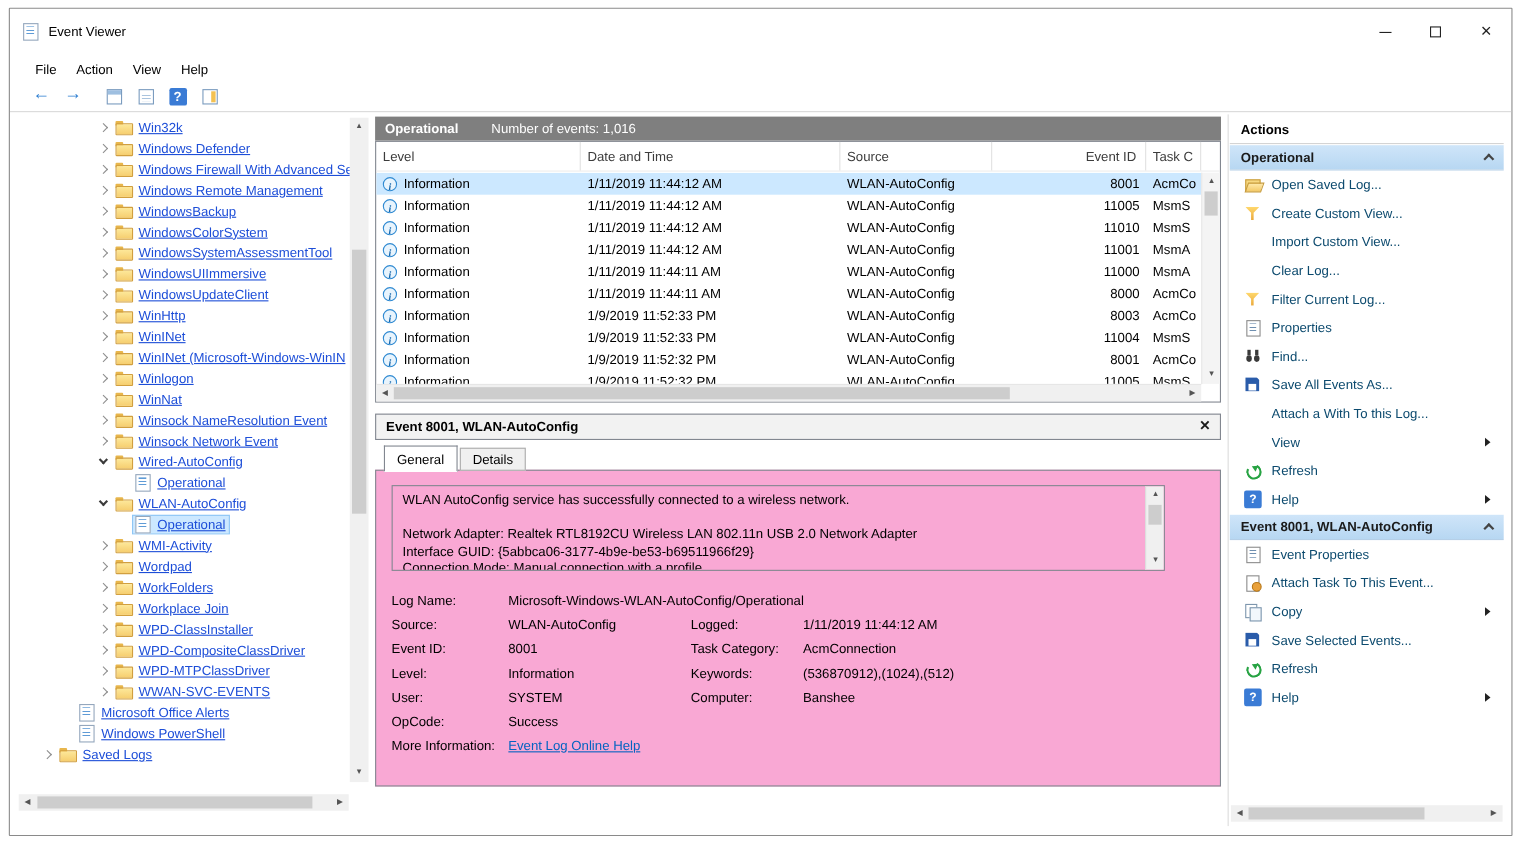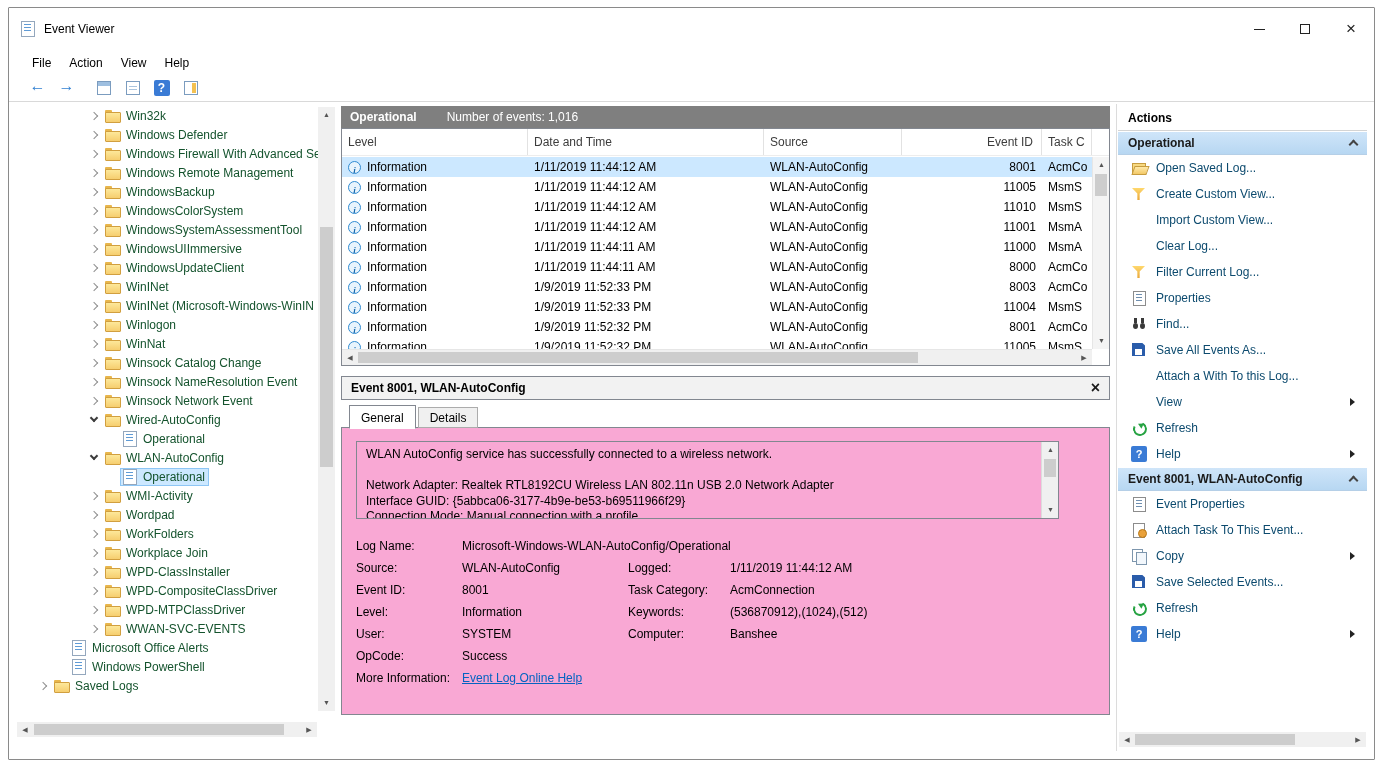--- a/index.html
+++ b/index.html
@@ -43,21 +43,21 @@
   
   .tree-panel { width:320px; flex:none; position:relative; }
   .tree { width:303px; height:612px; overflow:hidden; padding-top:2px; }
   .trow { height:19px; display:flex; align-items:center; white-space:nowrap; font-size:12px; overflow:hidden; }
   .chev-box { width:16px; height:19px; flex:none; display:flex; align-items:center; justify-content:center; }
   .chev { width:6px; height:6px; border-right:1px solid #8f8f8f; border-bottom:1px solid #8f8f8f;
           transform:rotate(-45deg); margin-left:-2px; }
   .chev.exp { border-right:2px solid #3c3c3c; border-bottom:2px solid #3c3c3c; transform:rotate(45deg); margin-top:-3px; }
   .tbox { display:flex; align-items:center; gap:5px; padding:1px 4px 1px 2px; }
   .tbox.sel { background:#cce8ff; border:1px solid #8ec6f5; padding:0 3px 0 1px; }
-  .tlabel { color:#14532d; }
+  .tlabel { color:#1d4ed8;text-decoration:underline; }
 
   
   .ico { width:16px; height:16px; position:relative; display:inline-block; flex:none; }
   .ico.folder::before { content:""; position:absolute; left:0; top:2px; width:7px; height:4px; background:#e8b64c; border-radius:1px 1px 0 0; }
   .ico.folder::after { content:""; position:absolute; left:0; top:4px; width:14px; height:9px;
       background:linear-gradient(180deg,#fde89a,#f6ce6f); border:1px solid #d19f3f; border-radius:1px; }
   .ico.folder-open::before { content:""; position:absolute; left:1px; top:3px; width:12px; height:9px; background:#f7d981; border:1px solid #c79c3f; }
   .ico.folder-open::after { content:""; position:absolute; left:2px; top:6px; width:13px; height:7px;
       background:linear-gradient(#ffe9a8,#f3c967); border:1px solid #c79c3f; transform:skewX(-20deg); }
   .ico.log::before { content:""; position:absolute; left:1px; top:0; width:12px; height:14px; background:#fff; border:1px solid #94a7bd; }
@@ -296,20 +296,29 @@
               <span class="ico folder"></span>
               <span class="tlabel">WindowsUpdateClient</span>
             </span>
           </div>
           <div class="trow" style="padding-left: 72px;">
             <span class="chev-box">
               <span class="chev"></span>
             </span>
             <span class="tbox">
               <span class="ico folder"></span>
+              <span class="tlabel">WinHttp</span>
+            </span>
+          </div>
+          <div class="trow" style="padding-left: 72px;">
+            <span class="chev-box">
+              <span class="chev"></span>
+            </span>
+            <span class="tbox">
+              <span class="ico folder"></span>
               <span class="tlabel">WinINet</span>
             </span>
           </div>
           <div class="trow" style="padding-left: 72px;">
             <span class="chev-box">
               <span class="chev"></span>
             </span>
             <span class="tbox">
               <span class="ico folder"></span>
               <span class="tlabel">WinINet (Microsoft-Windows-WinIN</span>
@@ -324,29 +333,20 @@
               <span class="tlabel">Winlogon</span>
             </span>
           </div>
           <div class="trow" style="padding-left: 72px;">
             <span class="chev-box">
               <span class="chev"></span>
             </span>
             <span class="tbox">
               <span class="ico folder"></span>
               <span class="tlabel">WinNat</span>
-            </span>
-          </div>
-          <div class="trow" style="padding-left: 72px;">
-            <span class="chev-box">
-              <span class="chev"></span>
-            </span>
-            <span class="tbox">
-              <span class="ico folder"></span>
-              <span class="tlabel">Winsock Catalog Change</span>
             </span>
           </div>
           <div class="trow" style="padding-left: 72px;">
             <span class="chev-box">
               <span class="chev"></span>
             </span>
             <span class="tbox">
               <span class="ico folder"></span>
               <span class="tlabel">Winsock NameResolution Event</span>
             </span>

